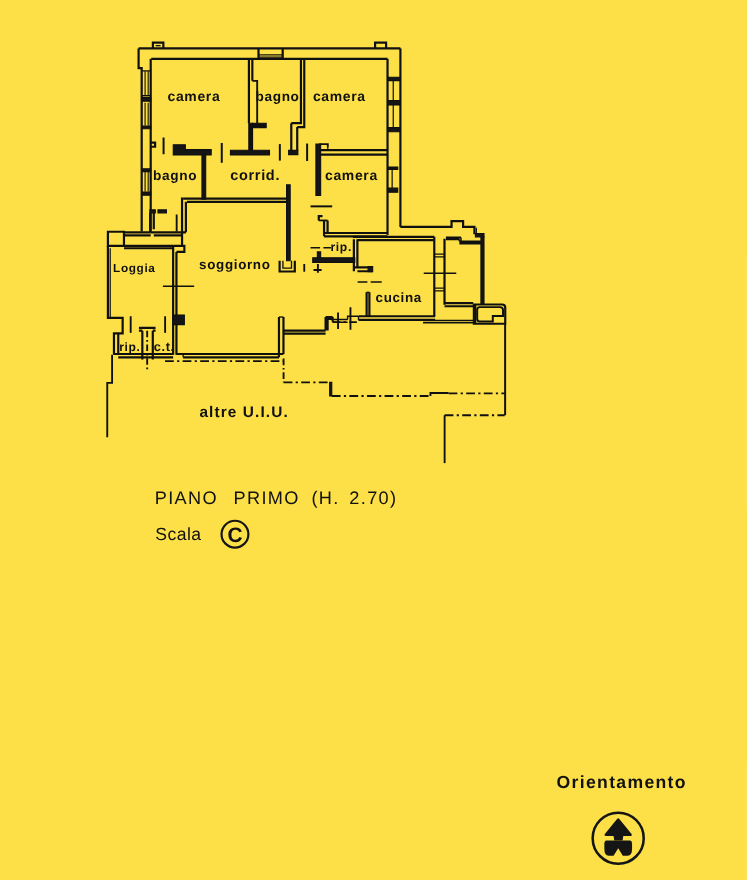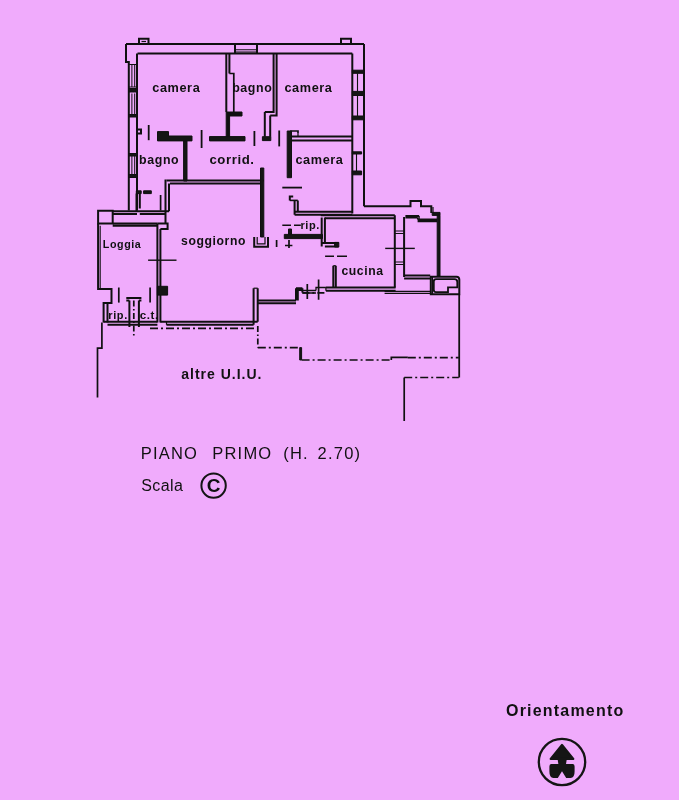--- a/index.html
+++ b/index.html
@@ -1,16 +1,16 @@
 <!DOCTYPE html>
 <html><head>
 <meta charset="utf-8">
 <style>
   html,body{margin:0;padding:0;background:#ffffff;}
-  .page{width:679px;height:800px;position:relative;background:#f0abfc;overflow:hidden;font-family:"Liberation Sans", sans-serif;}
+  .page{width:679px;height:800px;position:relative;background:#fde047;overflow:hidden;font-family:"Liberation Sans", sans-serif;}
   svg{position:absolute;left:0;top:0;}
   text{fill:#111;}
   .rm{font-family:"Liberation Sans", sans-serif;font-weight:bold;font-size:10.5px;letter-spacing:0.6px;}
 </style>
 </head>
 <body>
 <div class="page">
 <svg width="679" height="800" viewBox="0 0 679 800">
 <g fill="none" stroke="#101010" stroke-width="2">
 

